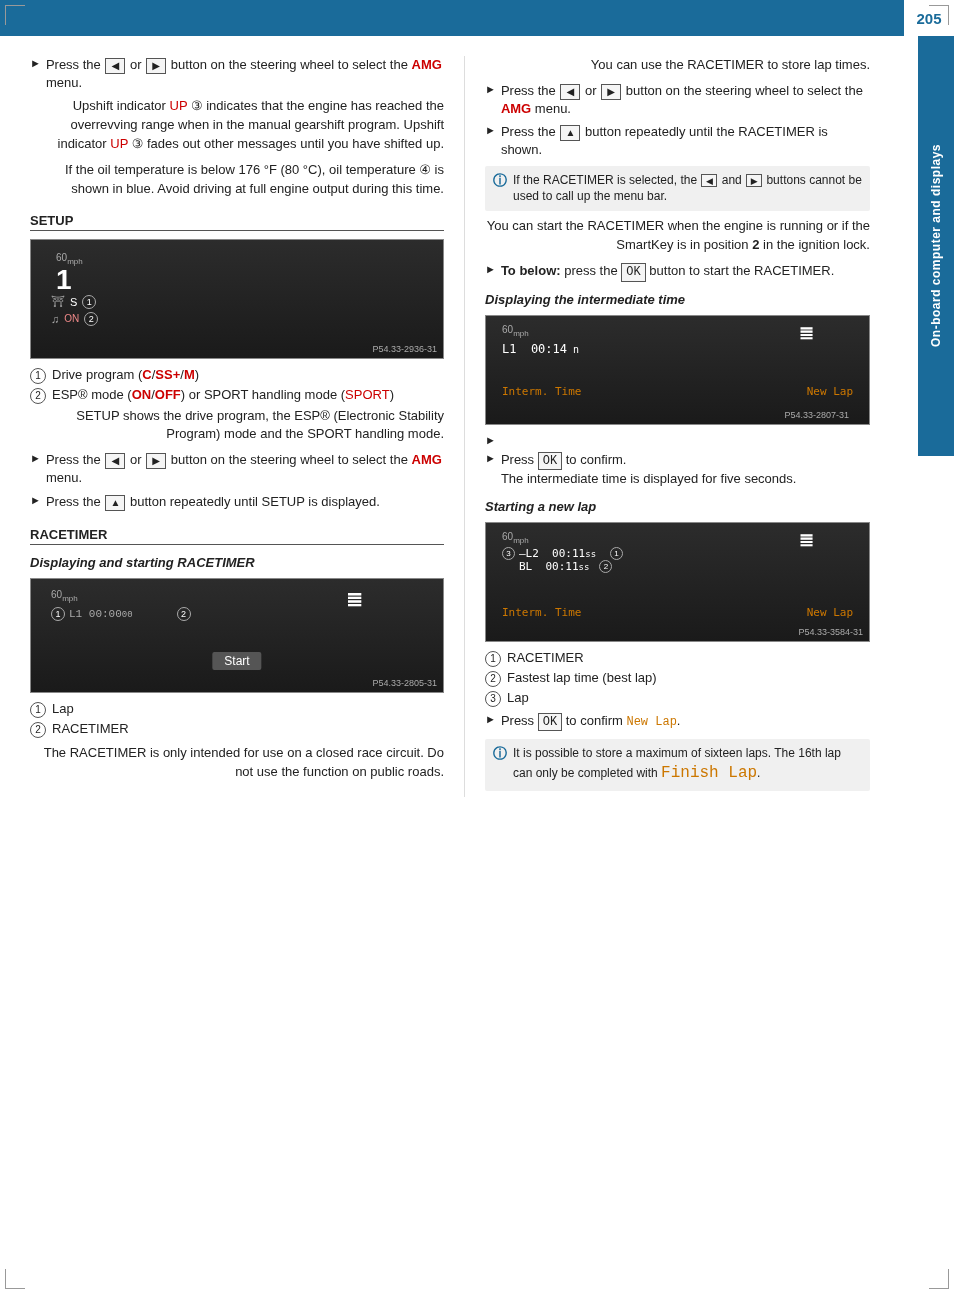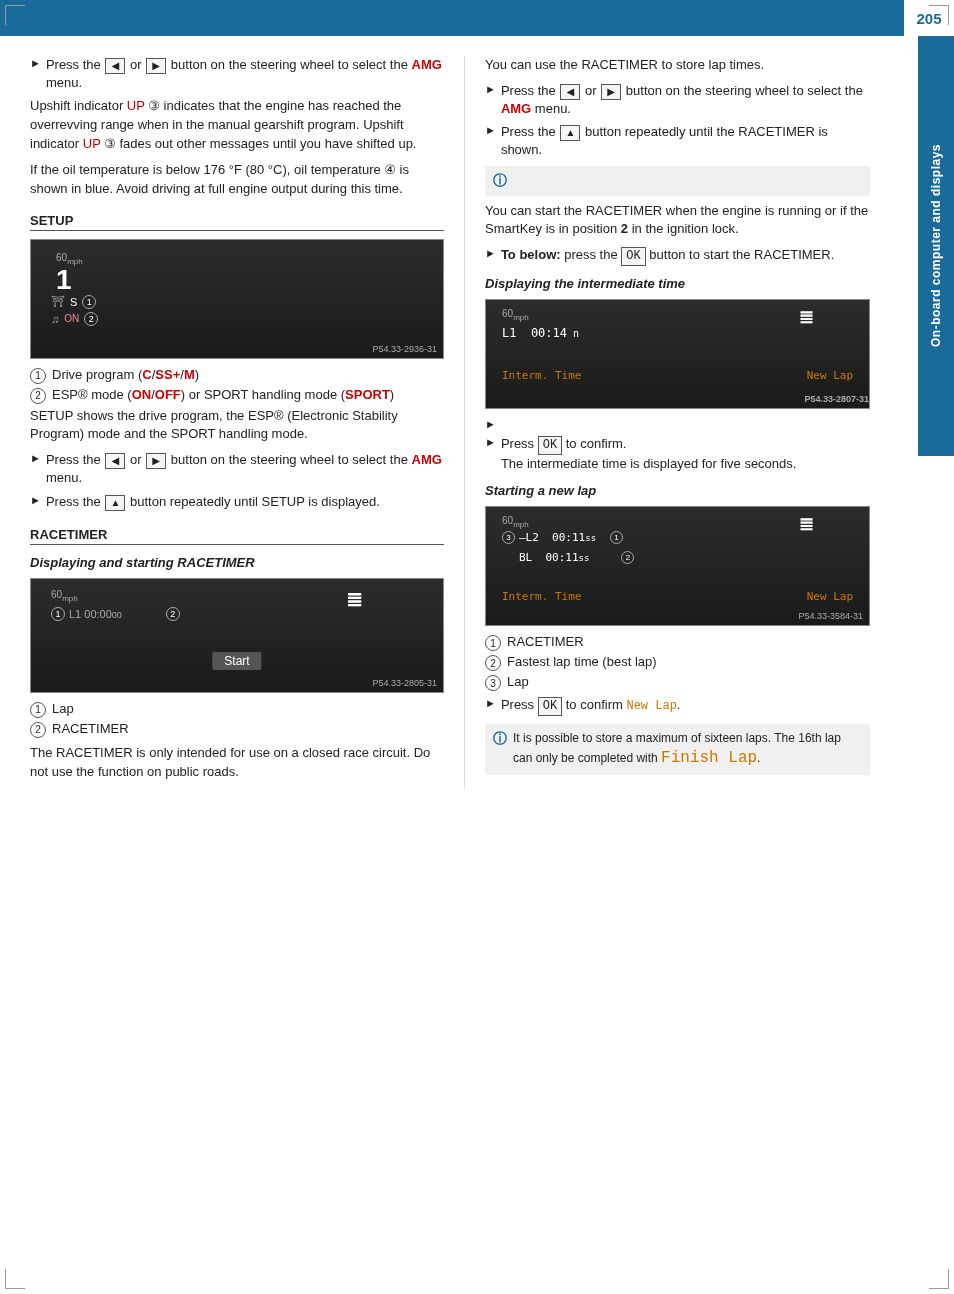--- a/index.html
+++ b/index.html
@@ -142,20 +142,21 @@
       font-size: 12px;
       line-height: 1.4;
       color: #222;
     }
 
     
     .para {
       font-size: 13px;
       line-height: 1.45;
       margin-bottom: 7px;
+      text-align: right;
     }
 
     
     .img-box {
       background: #1c1c1c;
       border: 1px solid #888;
       margin: 8px 0;
       display: flex;
       flex-direction: column;
       align-items: center;
@@ -191,21 +192,21 @@
       margin-right: 6px;
       flex-shrink: 0;
       margin-top: 1px;
     }
 
     
     .amg { color: #cc0000; font-weight: bold; }
     .up-text { color: #cc0000; font-weight: normal; }
     .on-text { color: #cc0000; font-weight: bold; }
     .off-text { color: #cc0000; font-weight: bold; }
-    .sport-text { color: #cc0000; font-weight: bold; }
+    .sport-text { color: #cc0000; font-weight: normal; }
     .css-text { color: #cc0000; font-weight: bold; }
     .interm-text { color: #cc7700; font-family: 'Courier New', monospace; font-size: 12px; }
     .newlap-text { color: #cc7700; font-family: 'Courier New', monospace; font-size: 12px; }
     .finishlap-text { color: #cc7700; font-family: 'Courier New', monospace; font-size: 16px; }
 
     .btn-box {
       display: inline-block;
       border: 1px solid #555;
       padding: 0 4px;
       font-size: 12px;
@@ -323,21 +324,21 @@
 
     <div class="section-heading" style="margin-top:16px;">RACETIMER</div>
     <div class="sub-heading">Displaying and starting RACETIMER</div>
 
     <div class="img-box" style="height:115px;">
       <div style="width:100%; height:100%; background:linear-gradient(180deg,#2c2c2c,#1a1a1a); position:relative; display:flex; align-items:center; justify-content:center;">
         <div style="position:absolute; left:20px; top:10px; color:#fff; font-size:10px; color:#aaa;">60<sub style="font-size:8px;">mph</sub></div>
         <div style="position:absolute; right:80px; top:8px; color:#fff; font-size:20px; font-weight:bold;">≣</div>
         <div style="position:absolute; left:20px; top:28px; display:flex; align-items:center; gap:4px;">
           <span style="border:1px solid #aaa; border-radius:50%; width:14px; height:14px; display:inline-flex; align-items:center; justify-content:center; font-size:9px; color:#fff;">1</span>
-          <span style="color:#aaa; font-family:Liberation Sans, sans-serif; font-size:11px;text-align:center;">L1  00:00<span style="font-size:9px;">00</span></span>
+          <span style="color:#aaa; font-family:Liberation Mono, monospace; font-size:11px;text-align:center;">L1  00:00<span style="font-size:9px;">00</span></span>
           <span style="border:1px solid #aaa; border-radius:50%; width:14px; height:14px; display:inline-flex; align-items:center; justify-content:center; font-size:9px; color:#fff; margin-left:40px;">2</span>
         </div>
         <div style="position:absolute; bottom:22px; left:50%; transform:translateX(-50%); background:#555; color:#fff; font-size:12px; padding:2px 12px; border-radius:2px;">Start</div>
         <div class="img-caption" style="position:absolute; bottom:4px; right:6px; color:#aaa; font-size:9px;">P54.33-2805-31</div>
       </div>
     </div>
 
     <div class="num-list-item">
       <span class="num-circle">1</span>
       <span>Lap</span>
@@ -366,20 +367,23 @@
 
     <div class="bullet-item">
       <span class="bullet-arrow">►</span>
       <span class="bullet-text">
         Press the <span class="nav-btn">▲</span> button repeatedly until the RACETIMER is shown.
       </span>
     </div>
 
     <div class="info-box">
       <span class="info-icon">ⓘ</span>
+      <span class="info-text">
+        If the RACETIMER is selected, the <span class="nav-btn" style="font-size:9px; width:16px; height:13px;">◀</span> and <span class="nav-btn" style="font-size:9px; width:16px; height:13px;">▶</span> buttons cannot be used to call up the menu bar.
+      </span>
     </div>
 
     <p class="para">
       You can start the RACETIMER when the engine is running or if the SmartKey is in position <strong>2</strong> in the ignition lock.
     </p>
 
     <div class="bullet-item">
       <span class="bullet-arrow">►</span>
       <span class="bullet-text">
         <strong>To below:</strong> press the <span class="btn-box">OK</span> button to start the RACETIMER.
@@ -390,21 +394,21 @@
 
     <div class="img-box" style="height:110px;">
       <div style="width:100%; height:100%; background:linear-gradient(180deg,#2c2c2c,#1a1a1a); position:relative; display:flex; align-items:center; justify-content:center;">
         <div style="position:absolute; left:16px; top:8px; color:#aaa; font-size:10px;">60<sub style="font-size:8px;">mph</sub></div>
         <div style="position:absolute; right:55px; top:6px; color:#fff; font-size:18px; font-weight:bold;">≣</div>
         <div style="position:absolute; left:16px; top:26px; color:#fff; font-family:monospace; font-size:12px;">L1 &nbsp;00:14<span style="font-size:10px;"> n</span></div>
         <div style="position:absolute; bottom:26px; left:16px; right:16px; display:flex; justify-content:space-between;">
           <span style="color:#cc7700; font-family:monospace; font-size:11px;">Interm. Time</span>
           <span style="color:#cc7700; font-family:monospace; font-size:11px;">New Lap</span>
         </div>
-        <div class="img-caption" style="position:absolute; bottom:4px; right:0; color:#aaa; font-size:9px;font-weight:bold;">P54.33-2807-31</div>
+        <div class="img-caption" style="position:absolute; bottom:4px; right:20px; color:#aaa; font-size:9px;">P54.33-2807-31</div>
       </div>
     </div>
 
     <div class="bullet-item">
       <span class="bullet-arrow">►</span>
     </div>
 
     <div class="bullet-item">
       <span class="bullet-arrow">►</span>
       <span class="bullet-text">
@@ -417,21 +421,21 @@
 
     <div class="img-box" style="height:120px;">
       <div style="width:100%; height:100%; background:linear-gradient(180deg,#2c2c2c,#1a1a1a); position:relative; display:flex; align-items:center; justify-content:center;">
         <div style="position:absolute; left:16px; top:8px; color:#aaa; font-size:10px;">60<sub style="font-size:8px;">mph</sub></div>
         <div style="position:absolute; right:55px; top:6px; color:#fff; font-size:18px; font-weight:bold;">≣</div>
         <div style="position:absolute; left:16px; top:24px; display:flex; align-items:center; gap:4px;">
           <span style="border:1px solid #aaa; border-radius:50%; width:13px; height:13px; display:inline-flex; align-items:center; justify-content:center; font-size:8px; color:#fff;">3</span>
           <span style="color:#fff; font-family:monospace; font-size:11px;">—L2 &nbsp;00:11<span style="font-size:9px;">ss</span></span>
           <span style="border:1px solid #aaa; border-radius:50%; width:13px; height:13px; display:inline-flex; align-items:center; justify-content:center; font-size:8px; color:#fff; margin-left:10px;">1</span>
         </div>
-        <div style="position:absolute; left:16px; top:44px; display:flex; align-items:center; gap:22px;">
+        <div style="position:absolute; left:16px; top:37px; display:flex; align-items:center; gap:0;">
           <span style="color:#fff; font-family:monospace; font-size:11px; margin-left:17px;">BL &nbsp;00:11<span style="font-size:9px;">ss</span></span>
           <span style="border:1px solid #aaa; border-radius:50%; width:13px; height:13px; display:inline-flex; align-items:center; justify-content:center; font-size:8px; color:#fff; margin-left:10px;">2</span>
         </div>
         <div style="position:absolute; bottom:22px; left:16px; right:16px; display:flex; justify-content:space-between;">
           <span style="color:#cc7700; font-family:monospace; font-size:11px;">Interm. Time</span>
           <span style="color:#cc7700; font-family:monospace; font-size:11px;">New Lap</span>
         </div>
         <div class="img-caption" style="position:absolute; bottom:4px; right:6px; color:#aaa; font-size:9px;">P54.33-3584-31</div>
       </div>
     </div>

